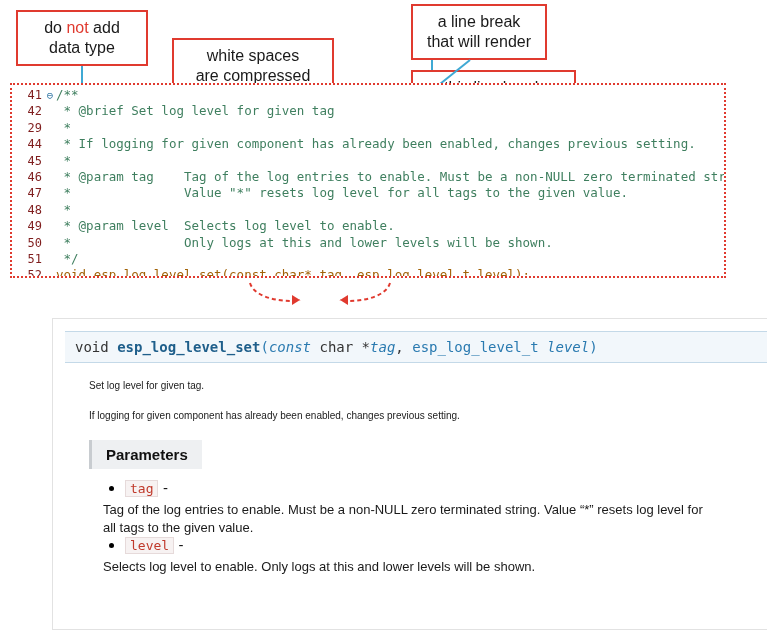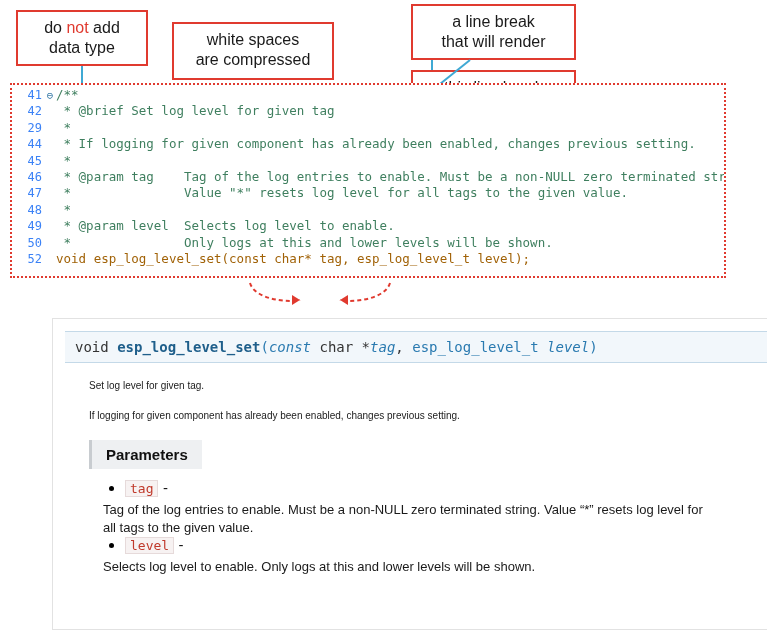--- a/index.html
+++ b/index.html
@@ -25,22 +25,22 @@
     line-height: 1.25;
     text-align: center;
     padding: 6px 8px;
     box-sizing: border-box;
   }
   .callout .hl {
     color: #e03a2f;
   }
 
   #callout-datatype { left: 16px;  top: 10px;  width: 132px; height: 56px; }
-  #callout-spaces   { left: 172px; top: 22px;  width: 162px; height: 58px; }
-  #callout-break-render     { left: 411px; top: 4px;  width: 165px; height: 56px; }
+  #callout-spaces   { left: 172px; top: 38px;  width: 162px; height: 58px; }
+  #callout-break-render     { left: 411px; top: 4px;  width: 136px; height: 56px; }
   #callout-break-not-render { left: 411px; top: 70px; width: 165px; height: 56px; }
 
   
   #connectors {
     position: absolute;
     left: 0; top: 0;
     width: 767px; height: 637px;
     pointer-events: none;
   }
 
@@ -62,21 +62,21 @@
     align-items: baseline;
     font-family: "DejaVu Sans Mono", monospace;
     font-size: 12.5px;
     line-height: 15.4px;
     white-space: pre;
   }
   .ln {
     width: 30px;
     min-width: 30px;
     text-align: right;
-    color: #3b82f6;
+    color: #7f1d1d;
     font-family: "DejaVu Sans Mono", monospace;
     font-size: 12px;
     padding-right: 2px;
     user-select: none;
   }
   .fold {
     width: 12px;
     min-width: 12px;
     text-align: center;
     color: #3a7ca8;
@@ -216,20 +216,23 @@
     <span class="ln">47</span><span class="fold"></span><span class="code-text"> *               Value "*" resets log level for all tags to the given value.</span>
   </div>
   <div class="code-line">
     <span class="ln">48</span><span class="fold"></span><span class="code-text"> *</span>
   </div>
   <div class="code-line">
     <span class="ln">49</span><span class="fold"></span><span class="code-text"> * @param level  Selects log level to enable.</span>
   </div>
   <div class="code-line">
     <span class="ln">50</span><span class="fold"></span><span class="code-text"> *               Only logs at this and lower levels will be shown.</span>
+  </div>
+  <div class="code-line">
+    <span class="ln">51</span><span class="fold"></span><span class="code-text"> */</span>
   </div>
   <div class="code-line">
     <span class="ln">52</span><span class="fold"></span><span class="code-text src">void esp_log_level_set(const char* tag, esp_log_level_t level);</span>
   </div>
 </div>
 
 <div id="doc-panel">
 
   <div id="doc-signature"><span class="pln">void </span><span class="fname">esp_log_level_set</span><span>(</span><span class="ital">const</span><span class="pln"> char *</span><span class="ital">tag</span><span class="pln">, </span><span>esp_log_level_t </span><span class="ital">level</span><span>)</span></div>
 

